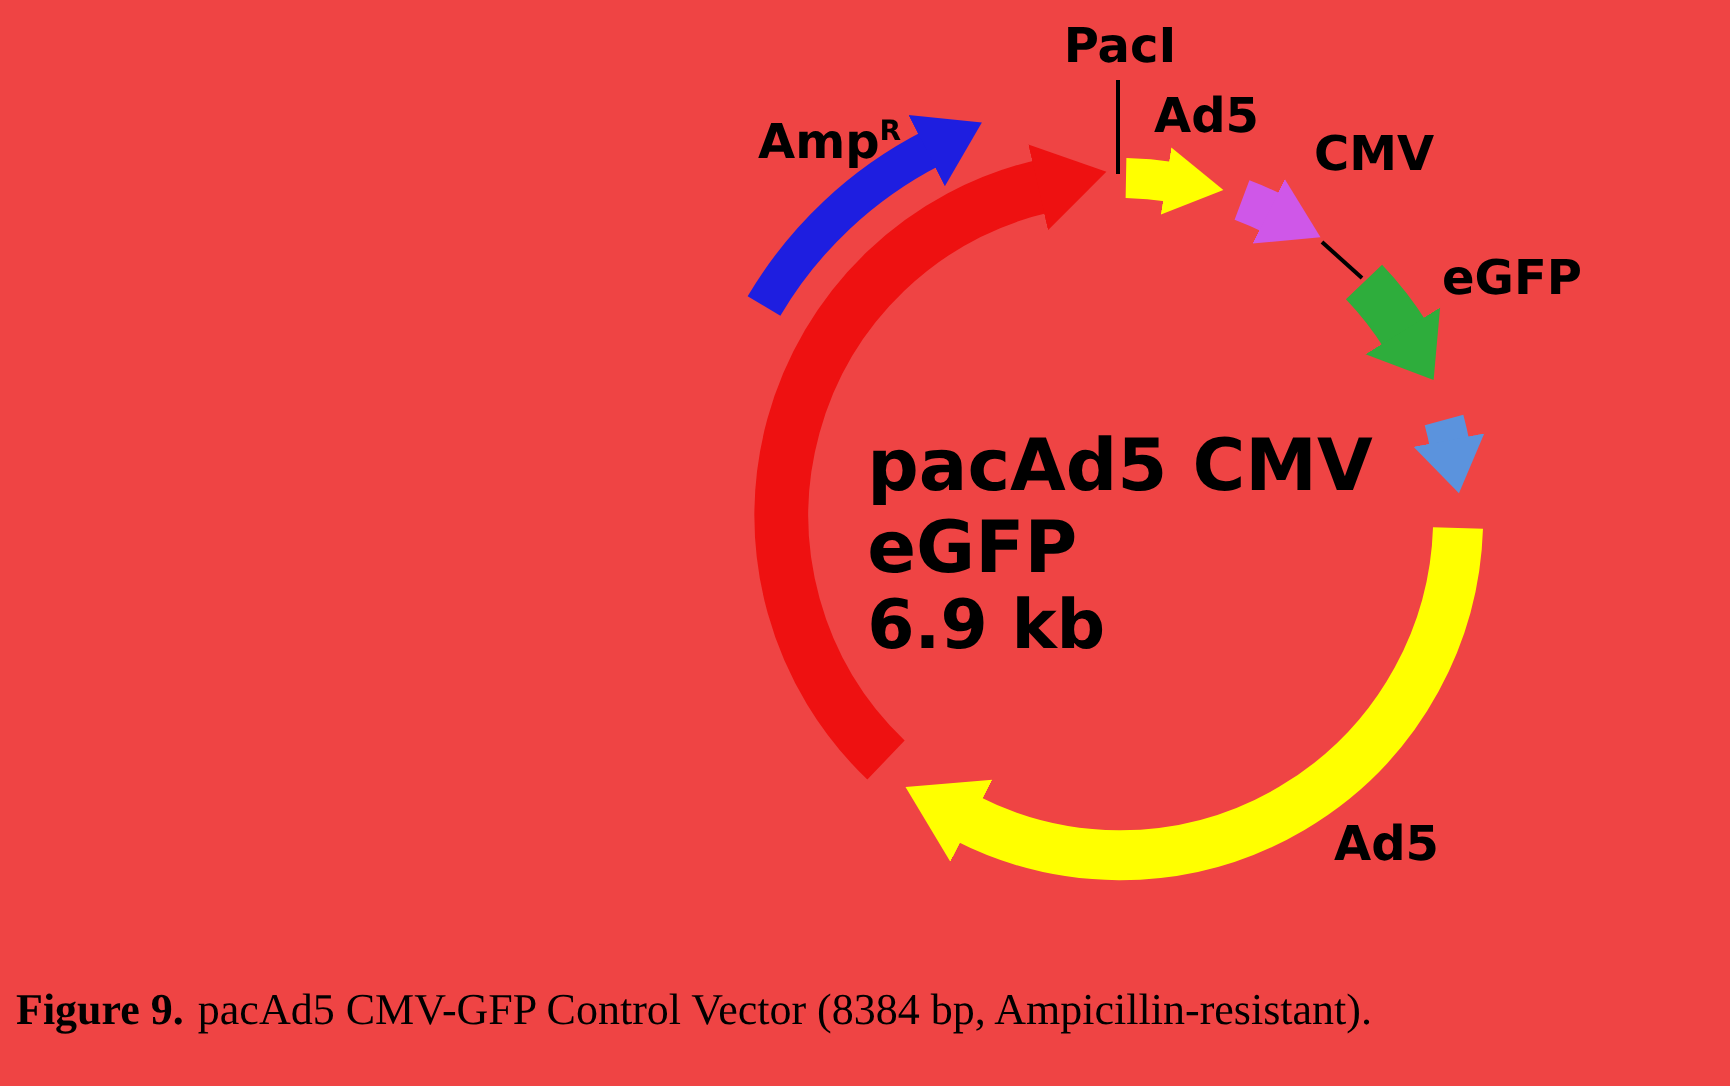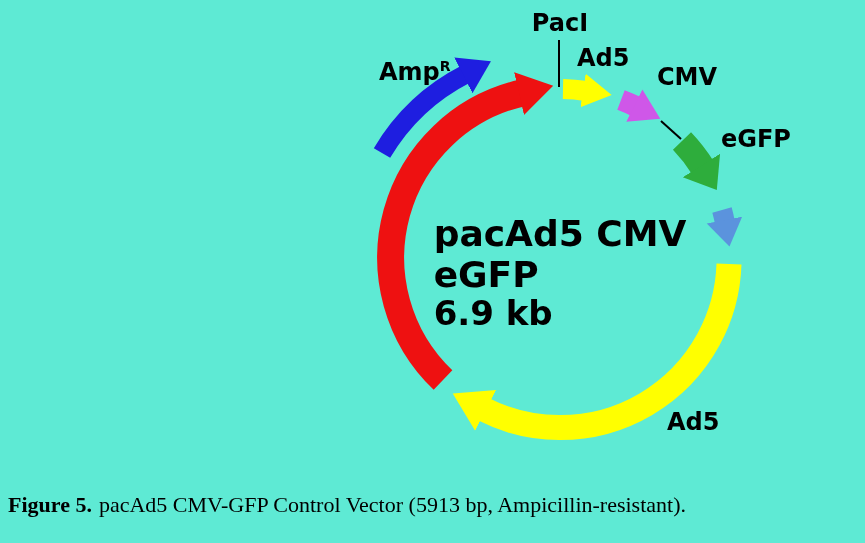--- a/index.html
+++ b/index.html
@@ -1,20 +1,20 @@
 <!DOCTYPE html>
 <html><head>
 <meta charset="utf-8">
 <style>
   html, body { margin: 0; padding: 0; background: #ffffff; }
   .page {
     position: relative;
     width: 865px;
     height: 543px;
-    background: #5eead4;
+    background: #ef4444;
     overflow: hidden;
     font-family: "DejaVu Sans", sans-serif;
   }
   .map-svg { position: absolute; left: 0; top: 0; }
   .seg-label {
     position: absolute;
     font-weight: bold;
     color: #000;
     font-size: 24px;
     white-space: nowrap;
@@ -112,16 +112,16 @@
 
   <div class="seg-label" style="left:355px; top:59px;margin-left:24px;"><span>Amp</span><span class="sup">R</span></div>
 
   <div class="center-title">
     <div class="line">pacAd5 CMV</div>
     <div class="line">eGFP</div>
     <div class="size-line">6.9 kb</div>
   </div>
 
   <div class="caption">
-    <span class="cap-label">Figure 5.</span><span class="cap-text">pacAd5 CMV-GFP Control Vector (5913 bp, Ampicillin-resistant).</span>
+    <span class="cap-label">Figure 9.</span><span class="cap-text">pacAd5 CMV-GFP Control Vector (8384 bp, Ampicillin-resistant).</span>
   </div>
 
 </div>
 
 </body></html>

